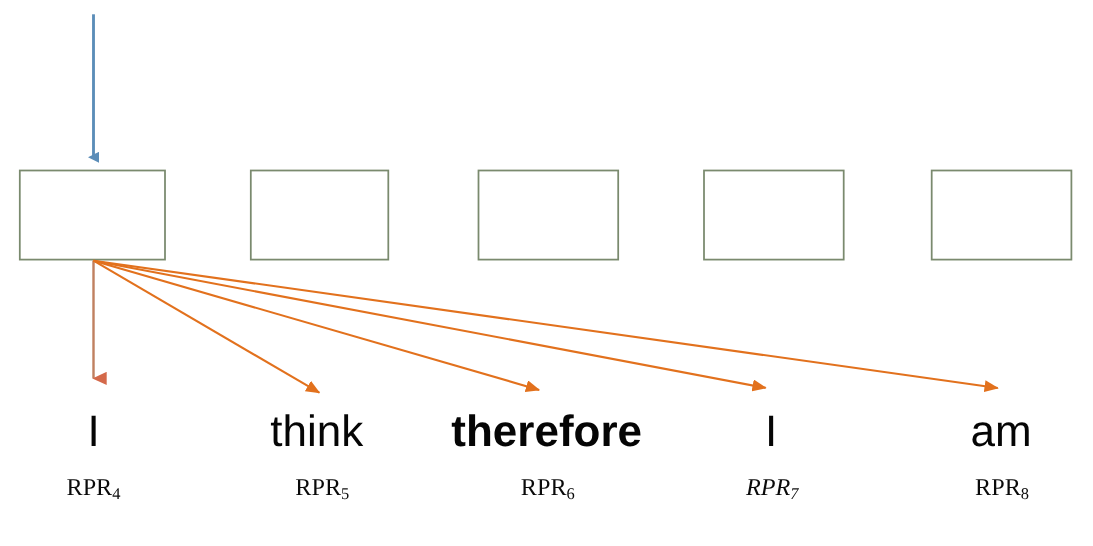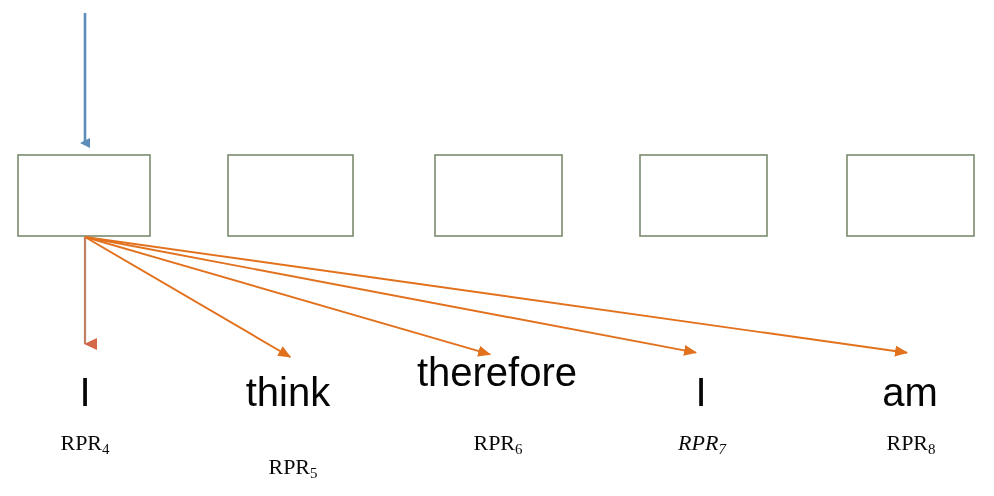--- a/index.html
+++ b/index.html
@@ -83,22 +83,22 @@
         <line x1="85" y1="237" x2="490.07910385129463" y2="354.44308170627215" stroke="#e2711d" stroke-width="1.9" marker-end="url(#head-orange)"></line>
         <line x1="85" y1="237" x2="696.0348753356675" y2="352.62813301621117" stroke="#e2711d" stroke-width="1.9" marker-end="url(#head-orange)"></line>
         <line x1="85" y1="237" x2="907.0195282937132" y2="352.72119573066834" stroke="#e2711d" stroke-width="1.9" marker-end="url(#head-orange)"></line>
       </g>
   </svg>
 
   <div id="tokens-layer">
       <div class="token-word" style="left: -75px; top: 372px; width: 320px;">I</div>
       <div class="token-sub" style="left: -35px; top: 432px; width: 240px;">RPR<sub>4</sub></div>
       <div class="token-word" style="left: 128px; top: 372px; width: 320px;">think</div>
-      <div class="token-sub" style="left: 173px; top: 456px; width: 240px;">RPR<sub>5</sub></div>
-      <div class="token-word" style="left: 337px; top: 352px; width: 320px;">therefore</div>
+      <div class="token-sub" style="left: 173px; top: 432px; width: 240px;">RPR<sub>5</sub></div>
+      <div class="token-word" style="left: 337px; top: 372px; width: 320px; font-weight: bold;">therefore</div>
       <div class="token-sub" style="left: 378px; top: 432px; width: 240px;">RPR<sub>6</sub></div>
       <div class="token-word" style="left: 541px; top: 372px; width: 320px;">I</div>
       <div class="token-sub" style="left: 582px; top: 432px; width: 240px; font-style: italic;">RPR<sub>7</sub></div>
       <div class="token-word" style="left: 750px; top: 372px; width: 320px;">am</div>
       <div class="token-sub" style="left: 791px; top: 432px; width: 240px;">RPR<sub>8</sub></div>
     </div>
 
 </div>
 
 </body></html>

